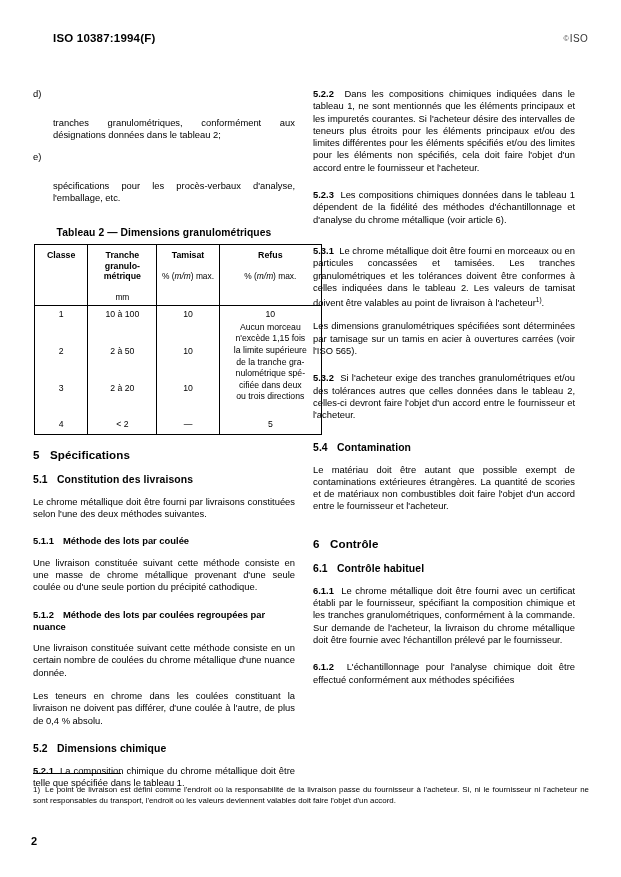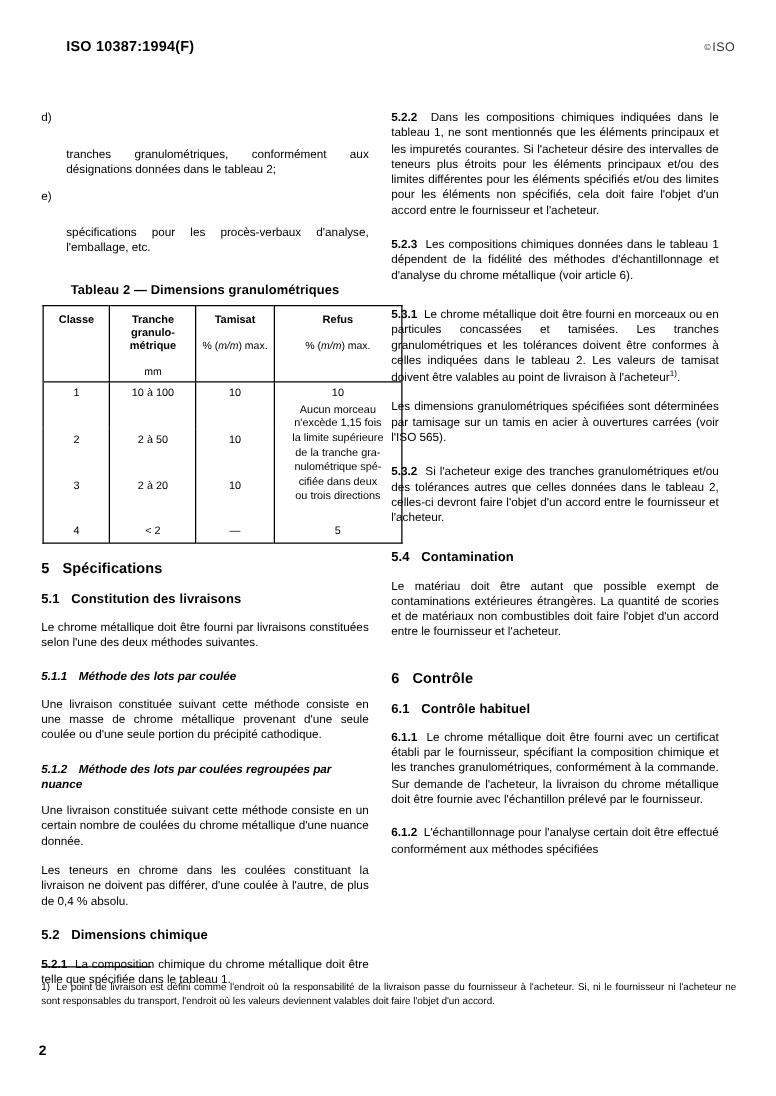--- a/index.html
+++ b/index.html
@@ -99,21 +99,20 @@
     letter-spacing: .1px;
     line-height: 13px;
   }
   h3.subclause .num { display: inline-block; min-width: 24px; }
 
   h4.subsub {
     font-size: 9.4px;
     font-weight: bold;
     margin: 0 0 9px 0;
     line-height: 12.3px;
-    font-style: italic;
   }
   h4.subsub .num { display: inline-block; min-width: 30px; }
 
   .spacer-lg { height: 13px; }
   .spacer-md { height: 8px; }
   .spacer-sm { height: 4px; }
 
   
   .table-title {
     font-size: 10.3px;
@@ -364,21 +363,21 @@
     </h2>
 
     <h3 class="subclause">
       <span class="num">6.1</span><span>Contrôle habituel</span>
     </h3>
 
     <p class="para"><b>6.1.1</b>&nbsp;&nbsp;<span>Le chrome métallique doit être fourni avec un certificat établi par le fournisseur, spécifiant la composition chimique et les tranches granulométriques, conformément à la commande. Sur demande de l'acheteur, la livraison du chrome métallique doit être fournie avec l'échantillon prélevé par le fournisseur.</span></p>
 
     <div class="spacer-sm"></div>
 
-    <p class="para"><b>6.1.2</b>&nbsp;&nbsp;<span>L'échantillonnage pour l'analyse certain doit être effectué conformément aux méthodes spécifiées</span></p>
+    <p class="para"><b>6.1.2</b>&nbsp;&nbsp;<span>L'échantillonnage pour l'analyse chimique doit être effectué conformément aux méthodes spécifiées</span></p>
 
   </div>
 
   <div class="footnote-rule"></div>
   <div class="footnote">
     <span class="fnum">1)</span><span>Le point de livraison est défini comme l'endroit où la responsabilité de la livraison passe du fournisseur à l'acheteur. Si, ni le fournisseur ni l'acheteur ne sont responsables du transport, l'endroit où les valeurs deviennent valables doit faire l'objet d'un accord.</span>
   </div>
 
   <div class="pagenum">2</div>
 

